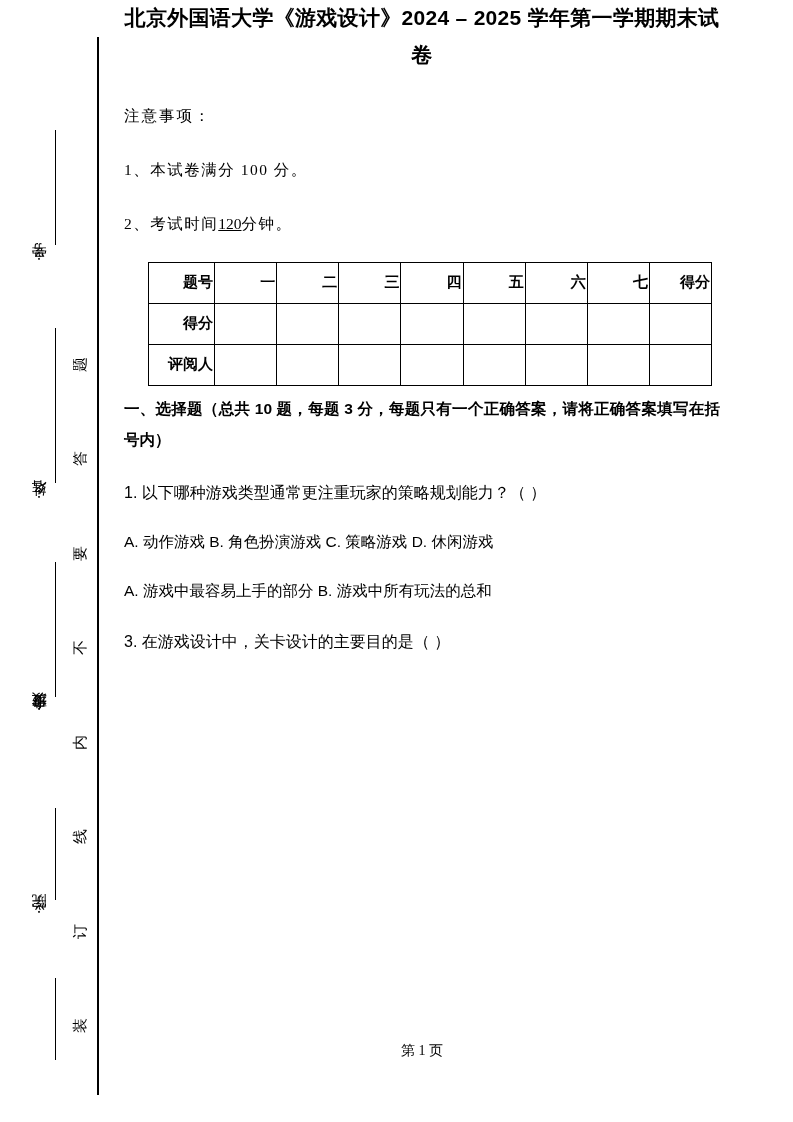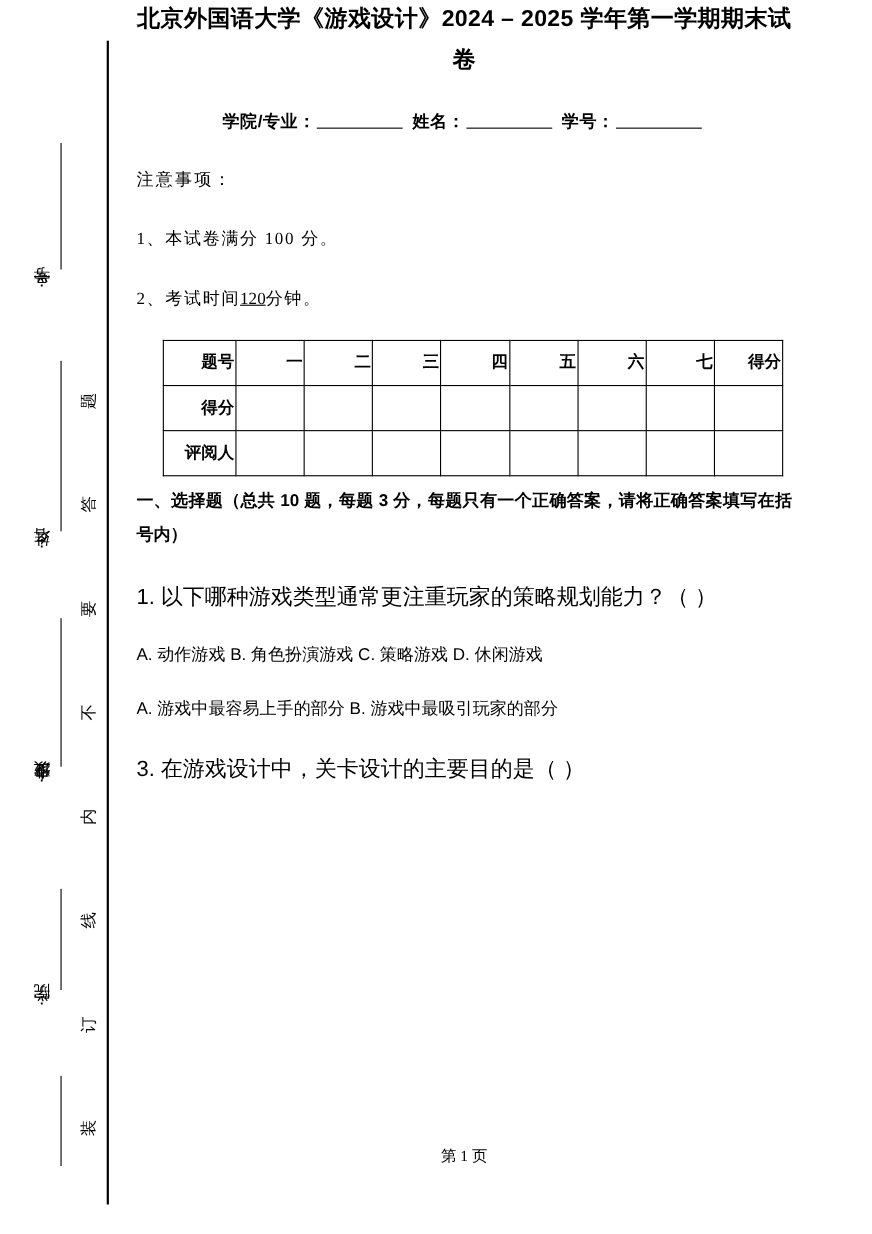--- a/index.html
+++ b/index.html
@@ -141,21 +141,21 @@
   .section-head {
     margin-top: 7px;
     font-size: 15.5px;
     font-weight: bold;
     line-height: 2.0;
     font-family: "Liberation Sans", "DejaVu Sans", sans-serif;
     text-align: justify;
   }
   .q-line {
     margin-top: 24px;
-    font-size: 20px;
+    font-size: 16px;
     line-height: 1.7;
     font-family: "Liberation Sans", "DejaVu Sans", sans-serif;
   }
   .q-opts {
     margin-top: 23px;
     font-size: 15.5px;
     line-height: 1.7;
     font-family: Liberation Sans, sans-serif;
   }
   .footer {
@@ -196,25 +196,20 @@
     <span>内</span>
     <span>线</span>
     <span>订</span>
     <span>装</span>
   </div>
 
   <div class="content">
 
     <h1 class="doc-title">北京外国语大学《游戏设计》2024 – 2025 学年第一学期期末试卷</h1>
 
-    <div class="info-line">
-      <span>学院/专业：</span><span class="blank"></span>
-      <span>姓名：</span><span class="blank"></span>
-      <span>学号：</span><span class="blank"></span>
-    </div>
 
     <div class="notice-head">注意事项：</div>
 
     <div class="notice-item">
       <span>1、本试卷满分 100 分。</span>
     </div>
 
     <div class="notice-item">
       <span>2、考试时间</span><span class="ul-val">120</span><span>分钟。</span>
     </div>
@@ -266,21 +261,21 @@
           <td></td>
         </tr>
       </tbody>
     </table>
 
     <div class="section-head">一、选择题（总共 10 题，每题 3 分，每题只有一个正确答案，请将正确答案填写在括号内）</div>
 
     <div class="q-line">1. 以下哪种游戏类型通常更注重玩家的策略规划能力？（  ）</div>
     <div class="q-opts">A. 动作游戏   B. 角色扮演游戏   C. 策略游戏   D. 休闲游戏</div>
 
-    <div class="q-opts">A. 游戏中最容易上手的部分   B. 游戏中最吸引玩家的部分</div>
+    <div class="q-opts">A. 游戏中最容易上手的部分   B. 游戏中所有玩法的总和</div>
 
     <div class="q-line">3. 在游戏设计中，关卡设计的主要目的是（  ）</div>
 
   </div>
 
   <div class="footer">第 1 页</div>
 
 </div>
 
 </body></html>

